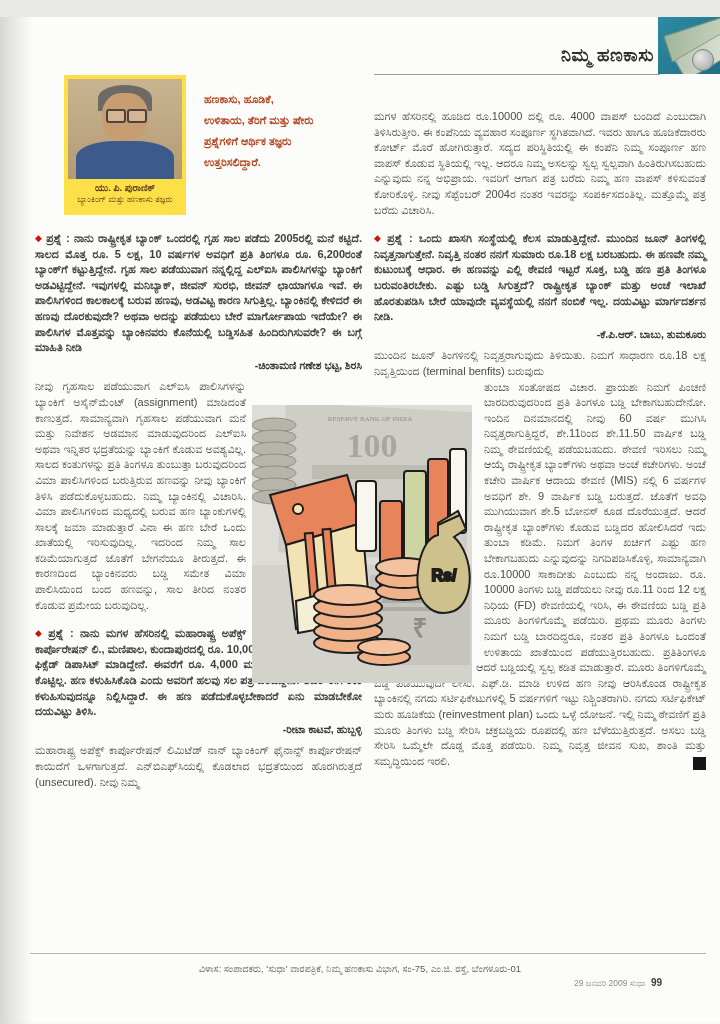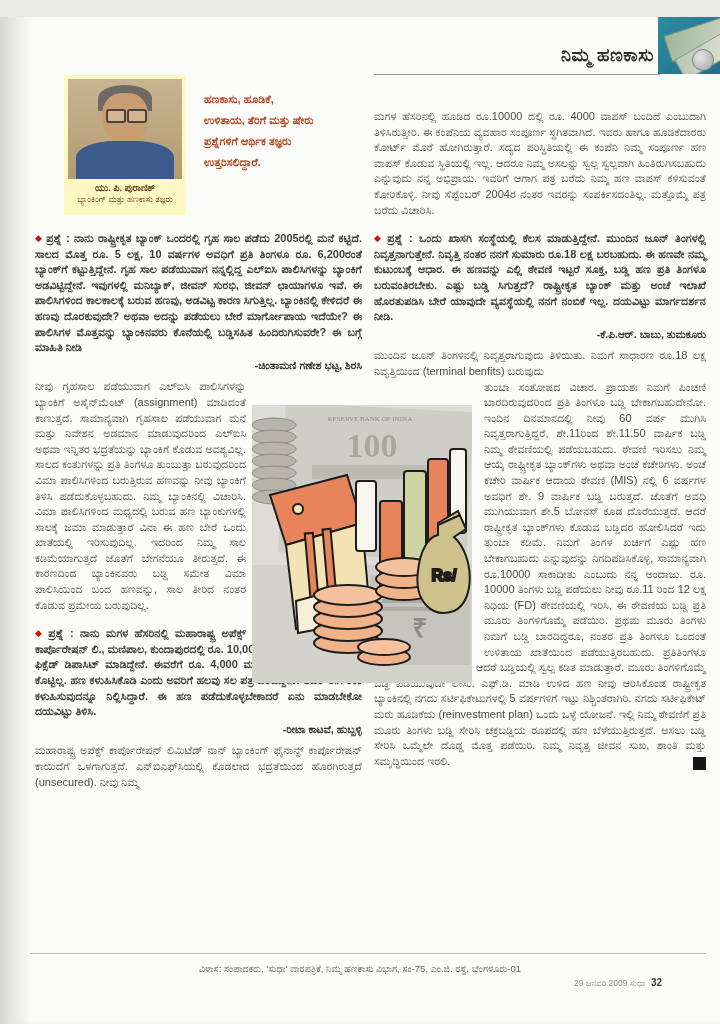--- a/index.html
+++ b/index.html
@@ -22,21 +22,21 @@
     background:linear-gradient(135deg,#2d8ba1,#1f6f86);}
   .corner-note{position:absolute;width:64px;height:26px;background:linear-gradient(120deg,#9fb59a,#cdd8c4);
     border:1px solid #7d927c;transform:rotate(-18deg);left:8px;top:8px;}
   .corner-note2{position:absolute;width:60px;height:22px;background:linear-gradient(120deg,#b9c4b2,#e2e8da);
     border:1px solid #8da08a;transform:rotate(-30deg);left:18px;top:26px;}
   .corner-coin{position:absolute;width:20px;height:20px;border-radius:50%;
     background:radial-gradient(circle at 35% 35%,#e8e8e4,#9fa3a5);left:34px;top:32px;border:1px solid #7e8284;}
 
   
   .masthead{position:absolute;left:64px;top:58px;width:300px;}
-  .photo-box{position:absolute;left:0;top:0;width:122px;height:140px;background:#fef9c3;padding:4px 4px 2px 4px;box-sizing:border-box;}
+  .photo-box{position:absolute;left:0;top:0;width:122px;height:140px;background:#fde047;padding:4px 4px 2px 4px;box-sizing:border-box;}
   .portrait{position:relative;width:114px;height:100px;background:linear-gradient(180deg,#c9b491,#b39a74);overflow:hidden;}
   .p-hair{position:absolute;left:30px;top:6px;width:54px;height:26px;border-radius:50% 50% 0 0;background:#6d6a66;}
   .p-face{position:absolute;left:34px;top:14px;width:46px;height:50px;border-radius:42% 42% 48% 48%;background:#c99d72;}
   .p-glass{position:absolute;left:38px;top:30px;width:16px;height:10px;border:2px solid #4c443c;border-radius:3px;background:rgba(255,255,255,.25);}
   .p-glass2{position:absolute;left:59px;top:30px;width:16px;height:10px;border:2px solid #4c443c;border-radius:3px;background:rgba(255,255,255,.25);}
   .p-shirt{position:absolute;left:8px;top:62px;width:98px;height:40px;border-radius:40% 40% 0 0;background:#3c5a8c;}
   .photo-caption{margin-top:3px;text-align:center;color:#5a3a1a;}
   .photo-caption .nm{font-size:9.5px;font-weight:bold;}
   .photo-caption .tt{font-size:8.5px;line-height:10px;}
   .intro{position:absolute;left:140px;top:14px;width:170px;color:#b2441d;font-weight:bold;
@@ -178,15 +178,15 @@
         <path d="M186 120 L208 110" stroke="#1d1d1d" fill="none"></path>
         <text x="192" y="176" font-size="16" font-weight="bold" fill="#3a3426" text-anchor="middle" font-family="Liberation Sans, sans-serif">Rs/</text>
       </g>
     </svg>
   </div>
 
   <div class="footer-rule"></div>
   <div class="footer-address">ವಿಳಾಸ: ಸಂಪಾದಕರು, 'ಸುಧಾ' ವಾರಪತ್ರಿಕೆ, ನಿಮ್ಮ ಹಣಕಾಸು ವಿಭಾಗ, ಸಂ-75, ಎಂ.ಜಿ. ರಸ್ತೆ, ಬೆಂಗಳೂರು-01</div>
   <div class="issue-line">
     <span>29 ಜನವರಿ 2009 ಸುಧಾ</span>
-    <span class="pageno">32</span>
+    <span class="pageno">99</span>
   </div>
 </div>
 
 </body></html>

